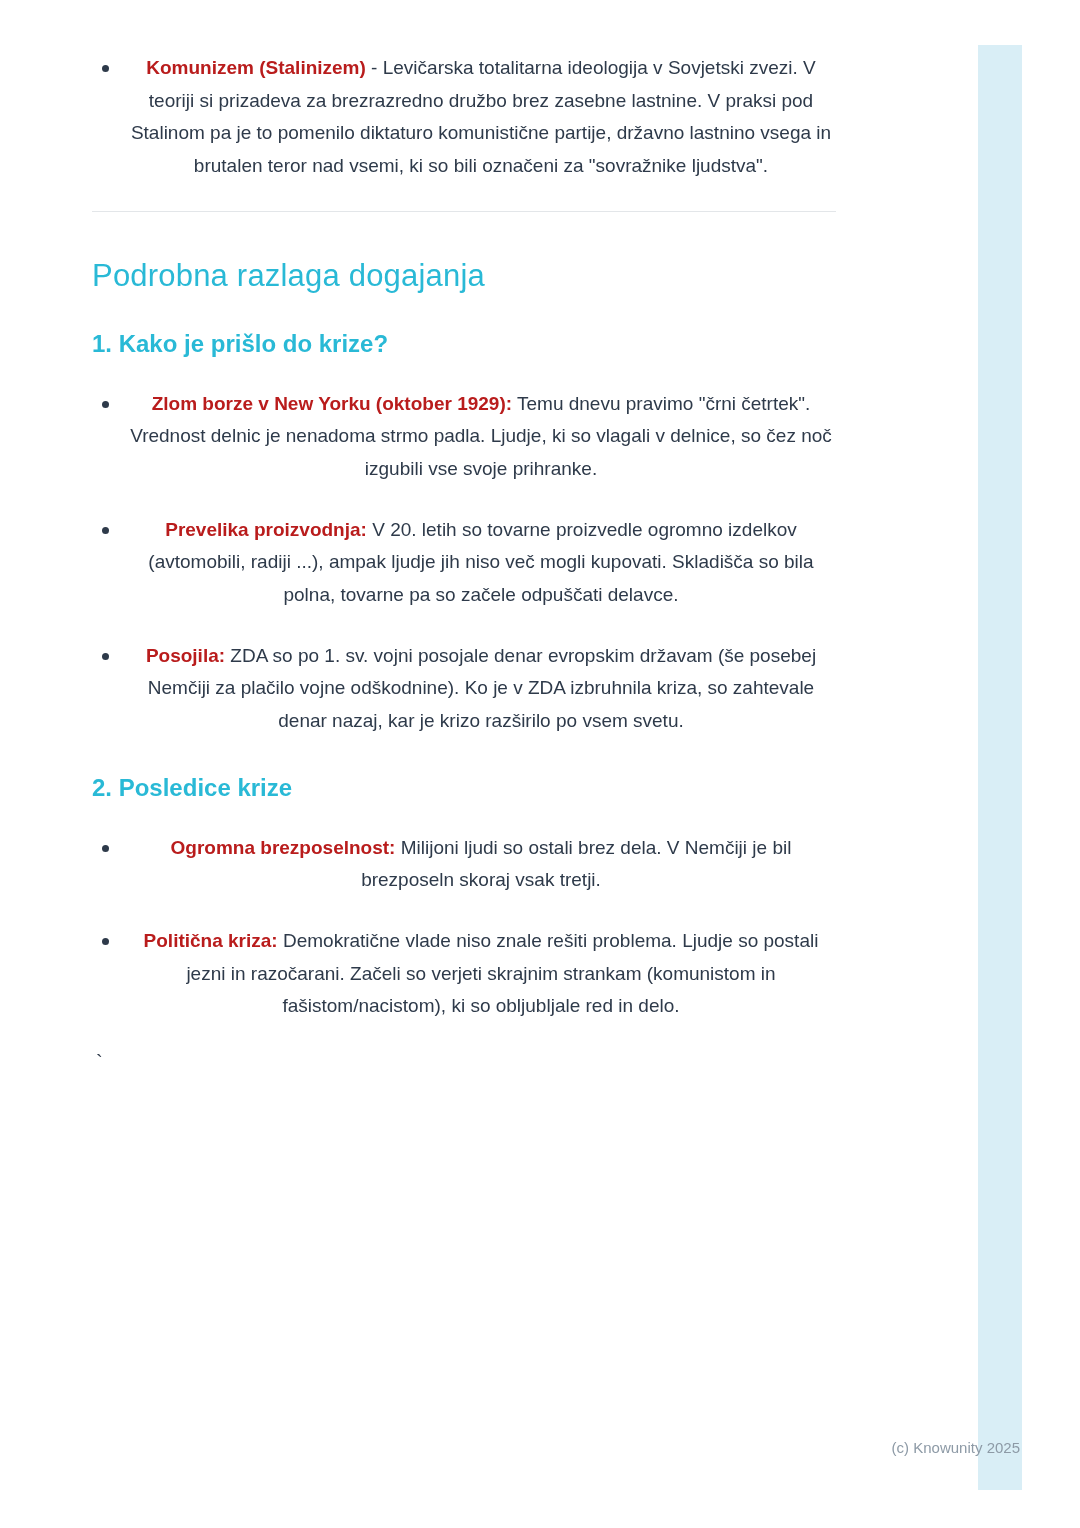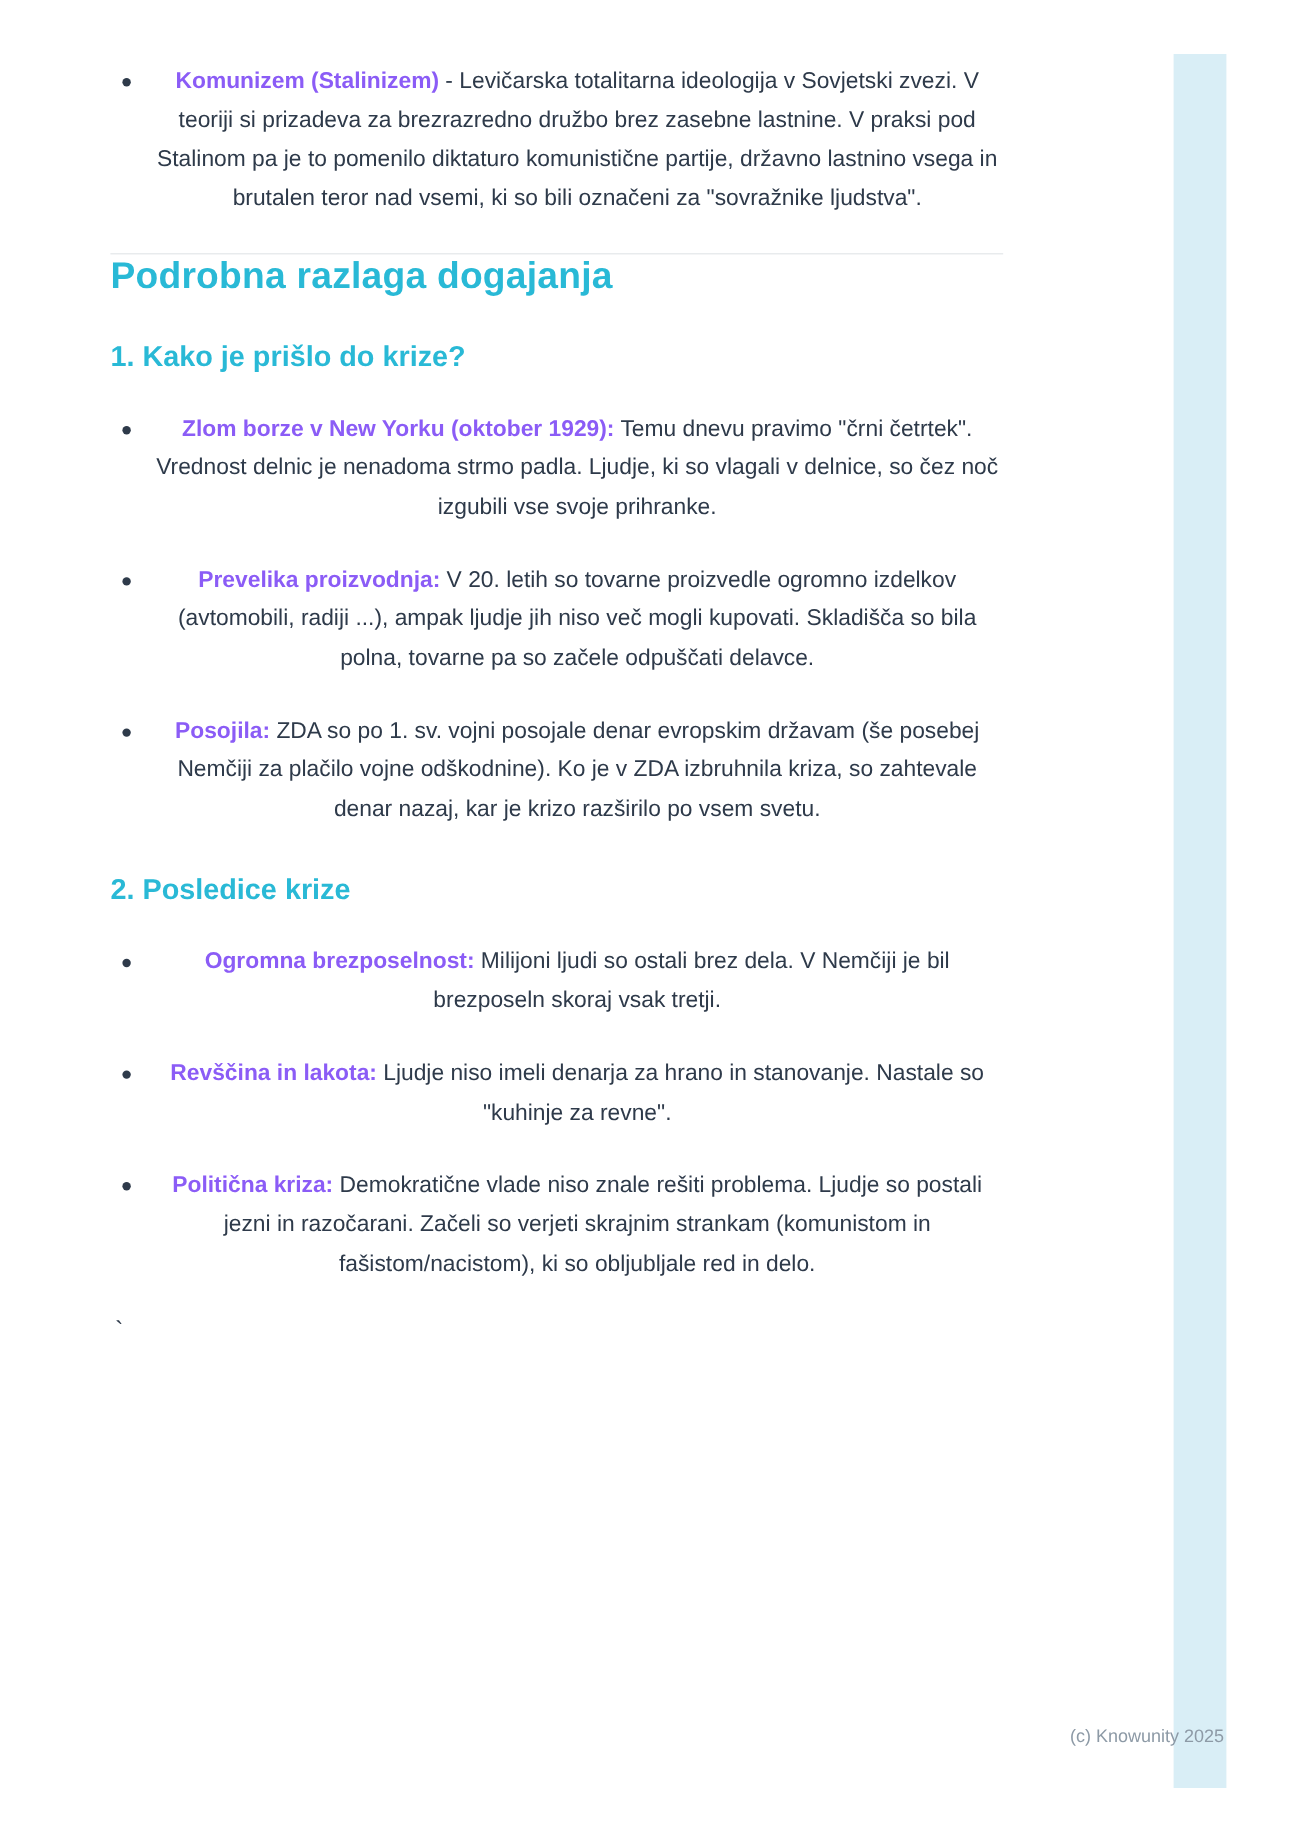--- a/index.html
+++ b/index.html
@@ -39,31 +39,32 @@
     content: "";
     position: absolute;
     left: 10px;
     top: 13px;
     width: 7px;
     height: 7px;
     border-radius: 50%;
     background: #2e3a4a;
   }
   li.justified { text-align: justify; }
-  .b { font-weight: bold; color: #8b5cf6; margin-top: 11px; }
+  .b { font-weight: bold; color: #b91c1c; margin-top: 11px; }
   hr.divider {
     border: none;
     border-top: 1px solid #e3e6e9;
     margin: 10px 0 0 0;
     width: 744px;
   }
   h1.main-heading {
     color: #29b9d6;
     font-size: 31px;
-    font-weight: bold;
+    font-weight: normal;
+    margin-top: 46px;
     letter-spacing: 0.2px;
   }
   h2.sub-heading {
     color: #29b9d6;
     font-size: 24px;
     font-weight: bold;
     margin-top: 36px;
     margin-bottom: 30px;
   }
   .stray {
@@ -100,21 +101,20 @@
   <h2 class="sub-heading">1. Kako je prišlo do krize?</h2>
   <ul class="bullets">
     <li><span class="b">Zlom borze v New Yorku (oktober 1929):</span><span> Temu dnevu pravimo "črni četrtek". Vrednost delnic je nenadoma strmo padla. Ljudje, ki so vlagali v delnice, so čez noč izgubili vse svoje prihranke.</span></li>
     <li><span class="b">Prevelika proizvodnja:</span><span> V 20. letih so tovarne proizvedle ogromno izdelkov (avtomobili, radiji ...), ampak ljudje jih niso več mogli kupovati. Skladišča so bila polna, tovarne pa so začele odpuščati delavce.</span></li>
     <li><span class="b">Posojila:</span><span> ZDA so po 1. sv. vojni posojale denar evropskim državam (še posebej Nemčiji za plačilo vojne odškodnine). Ko je v ZDA izbruhnila kriza, so zahtevale denar nazaj, kar je krizo razširilo po vsem svetu.</span></li>
   </ul>
 
   <h2 class="sub-heading">2. Posledice krize</h2>
   <ul class="bullets">
     <li><span class="b">Ogromna brezposelnost:</span><span> Milijoni ljudi so ostali brez dela. V Nemčiji je bil brezposeln skoraj vsak tretji.</span></li>
-    <li><span class="b">Revščina in lakota:</span><span> Ljudje niso imeli denarja za hrano in stanovanje. Nastale so "kuhinje za revne".</span></li>
     <li><span class="b">Politična kriza:</span><span> Demokratične vlade niso znale rešiti problema. Ljudje so postali jezni in razočarani. Začeli so verjeti skrajnim strankam (komunistom in fašistom/nacistom), ki so obljubljale red in delo.</span></li>
   </ul>
 
   <div class="stray">`</div>
 
 </div>
 
 <div class="footer">(c) Knowunity 2025</div>
 
 </body></html>

